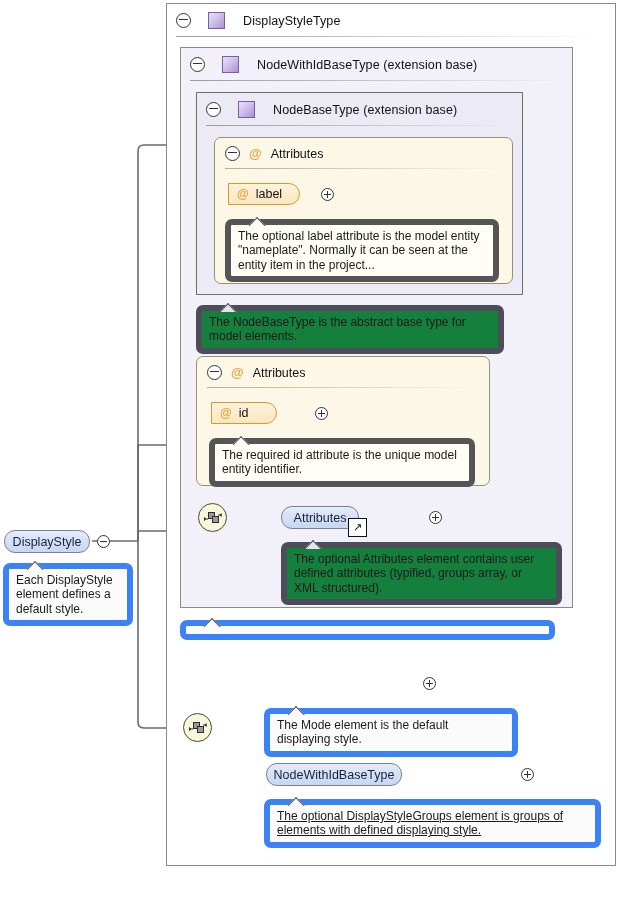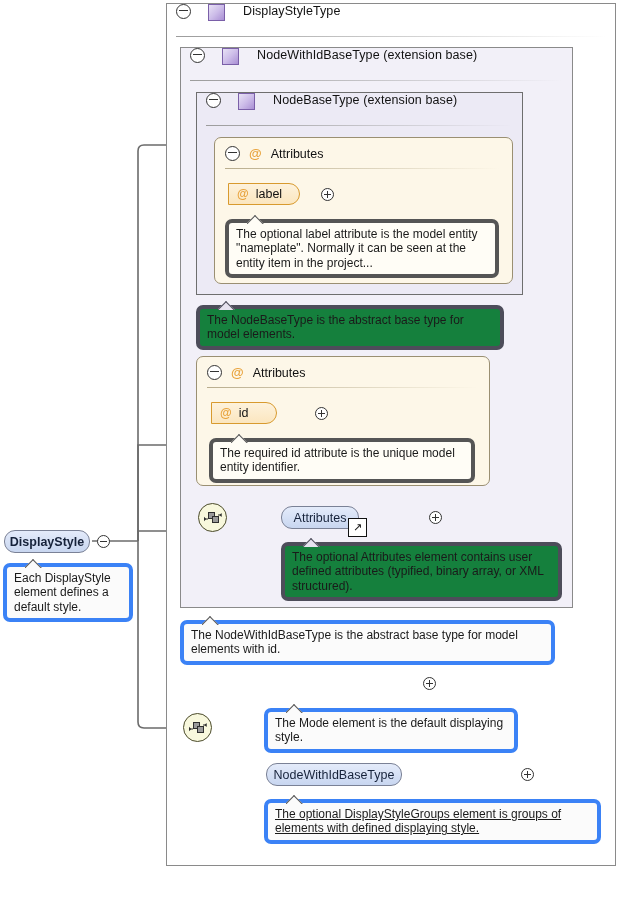--- a/index.html
+++ b/index.html
@@ -27,20 +27,21 @@
     background:#ffffff;
   }
   .type-box.lvl0{background:#ffffff;border-color:#8a8a8a;}
   .type-box.lvl1{background:#f2f0f8;border-color:#8a8a8a;}
   .type-box.lvl2{background:#eceaf5;border-color:#6e6e6e;}
   .type-header{
     position:absolute;
     left:0;top:0;right:0;
     height:33px;
     display:flex;
+    align-items:center;
     padding-left:9px;
     white-space:nowrap;
     gap:8px;
   }
   .type-header .sep{
     position:absolute;
     left:9px;right:9px;bottom:0;
     height:1px;
     background:linear-gradient(to right,#9c9c9c,rgba(156,156,156,0));
   }
@@ -160,21 +161,21 @@
     justify-content:center;
     font-size:11px;
     line-height:1;
     color:#111;
   }
 
   
   .anno{
     position:absolute;
     box-sizing:border-box;
-    border:4px solid #3b82f6;
+    border:6px solid #3b82f6;
     border-radius:7px;
     padding:4px 7px 4px 7px;
     font-size:12px;
     line-height:14.4px;
     color:#1a1a1a;
     background:#fbfbfb;
   }
   .anno.purple{background:#15803d;border-color:#4d4d5a;}
   .anno.cream{background:#fffdf6;border-color:#555;}
   .anno .notch{
@@ -231,21 +232,21 @@
 
       <path d="M241,518 L281,518"></path>
 
       <path d="M227,728 L240,728"></path>
       <path d="M240,728 L240,689 Q240,683 246,683 L266,683"></path>
       <path d="M240,728 L240,769 Q240,775 246,775 L266,775"></path>
     </g>
   </svg>
 
   
-  <div class="elem-pill rounded abs" style="left:4px;top:530px;width:86px;font-weight:bold;">
+  <div class="elem-pill rounded abs" style="left:4px;top:530px;width:86px;">
     <span>DisplayStyle</span>
   </div>
   <div class="circ abs" style="left:97px;top:535px;"></div>
 
   <div class="anno abs" style="left:3px;top:563px;width:130px;">
     <span class="notch">
         <i></i>
       </span>
     <span>Each DisplayStyle element defines a default style.</span>
   </div>
@@ -356,29 +357,28 @@
   <div class="elem-pill rounded abs" style="left:281px;top:506px;width:78px;">
     <span>Attributes</span>
     <span class="ref-arrow">↗</span>
   </div>
   <div class="circ plus abs" style="left:364px;top:511px;"></div>
 
   <div class="anno purple abs" style="left:281px;top:542px;width:281px;">
     <span class="notch">
         <i></i>
       </span>
-    <span>The optional Attributes element contains user defined attributes (typified, binary array, or XML structured).</span>
+    <span>The optional Attributes element contains user defined attributes (typified, groups array, or XML structured).</span>
   </div>
 
   
   <div class="anno abs" style="left:180px;top:620px;width:375px;">
     <span class="notch">
         <i></i>
       </span>
-    <span>The NodeWithIdBaseType is the abstract base type for model elements with id.</span>
   </div>
 
   
   <div class="seq abs" style="left:183px;top:713px;">
     <svg width="20" height="14" viewBox="0 0 20 14">
       <g stroke="#2e2e2e" stroke-width="1" fill="#9a9a9a">
         <rect x="5.5" y="1.5" width="6" height="6"></rect>
         <rect x="9.5" y="5.5" width="6" height="6"></rect>
       </g>
       <g stroke="#2e2e2e" stroke-width="1" fill="none">

